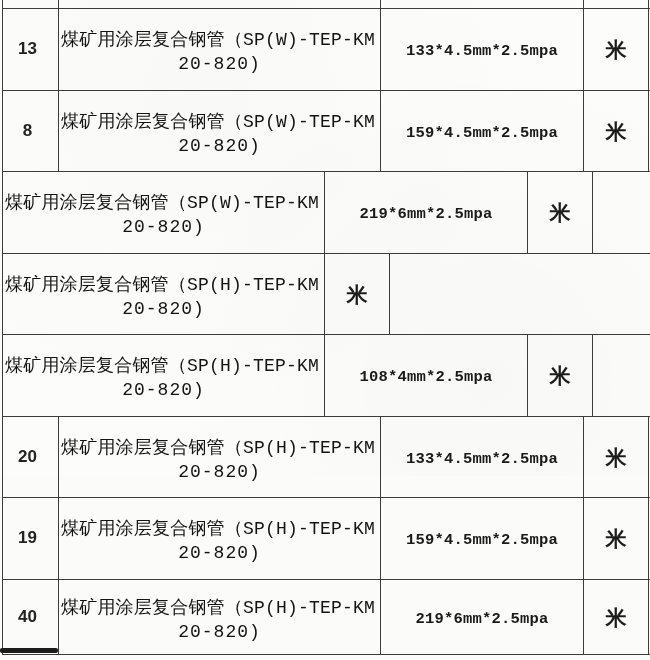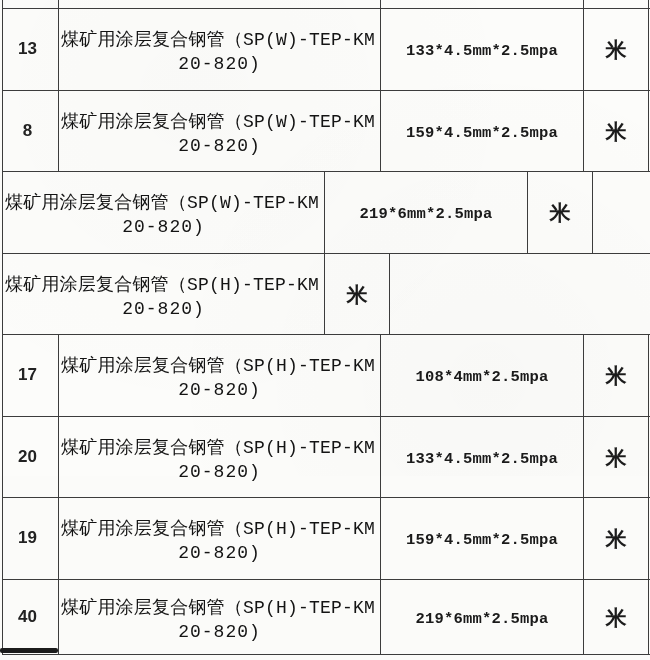--- a/index.html
+++ b/index.html
@@ -147,21 +147,20 @@
 
   <div class="row">
     <div class="cell c-name">
       <div class="name-l1">煤矿用涂层复合钢管（SP(H)-TEP-KM</div>
       <div class="name-l2">20-820)</div>
     </div>
     <div class="cell c-unit">米</div>
   </div>
 
   <div class="row">
-    <div class="cell c-no">17</div>
     <div class="cell c-name">
       <div class="name-l1">煤矿用涂层复合钢管（SP(H)-TEP-KM</div>
       <div class="name-l2">20-820)</div>
     </div>
     <div class="cell c-spec">108*4mm*2.5mpa</div>
     <div class="cell c-unit">米</div>
   </div>
 
   <div class="row">
     <div class="cell c-no">20</div>

